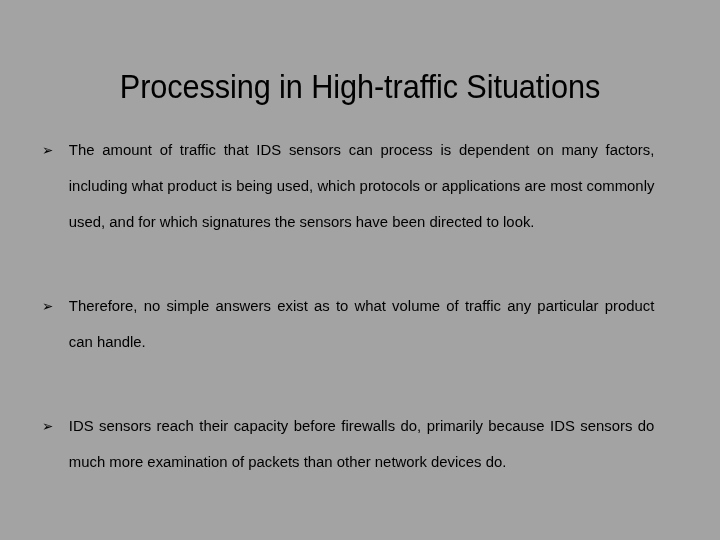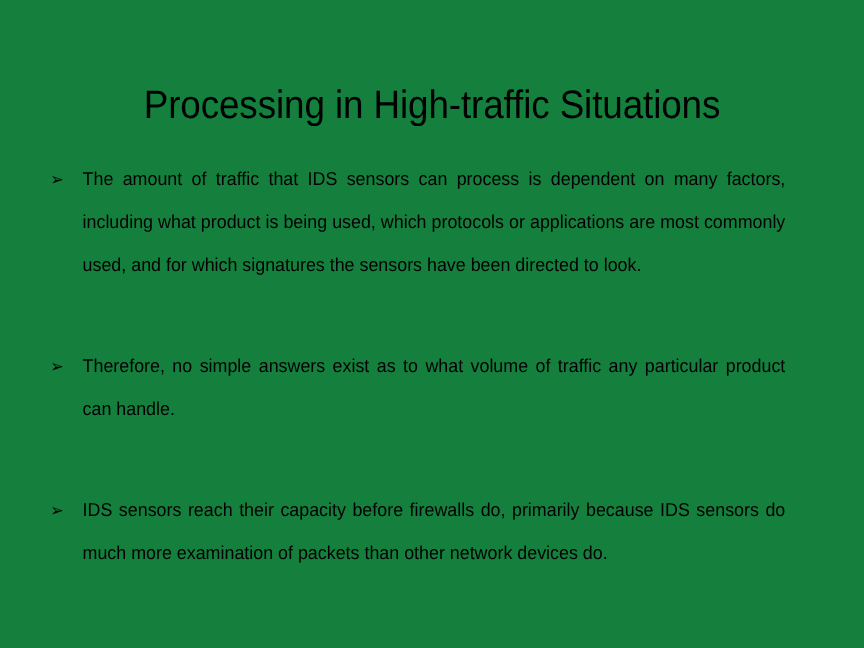--- a/index.html
+++ b/index.html
@@ -5,21 +5,21 @@
   html, body {
     margin: 0;
     padding: 0;
     background: #ffffff;
   }
 
   .slide {
     position: relative;
     width: 720px;
     height: 540px;
-    background: #15803d;
+    background: #a3a3a3;
     overflow: hidden;
     font-family: "Liberation Sans", "DejaVu Sans", sans-serif;
     color: #000000;
     -webkit-font-smoothing: none;
   }
 
   
   .slide-title {
     position: absolute;
     left: 36px;

